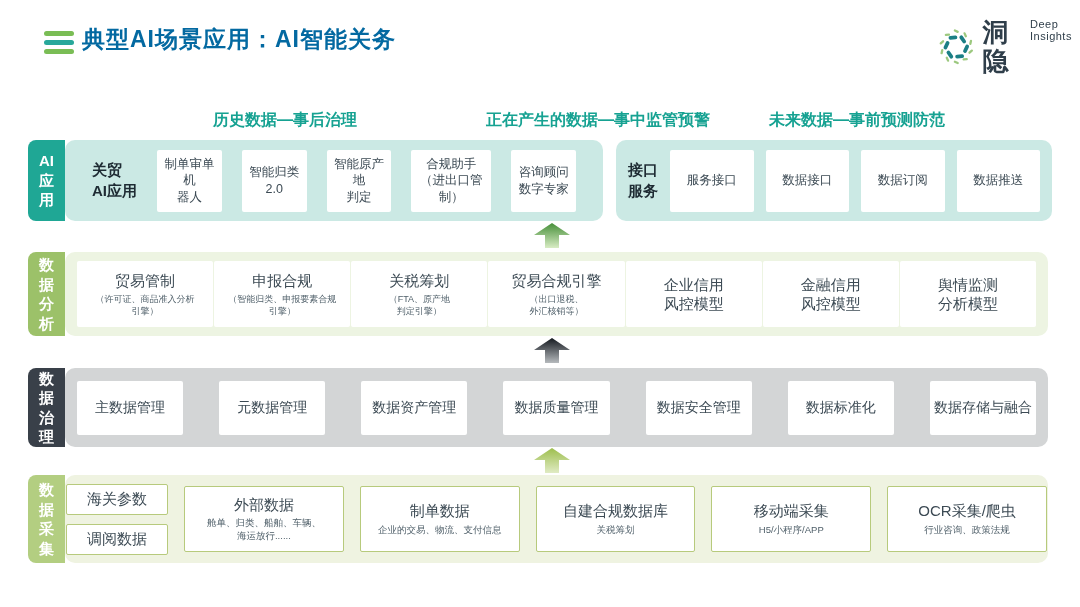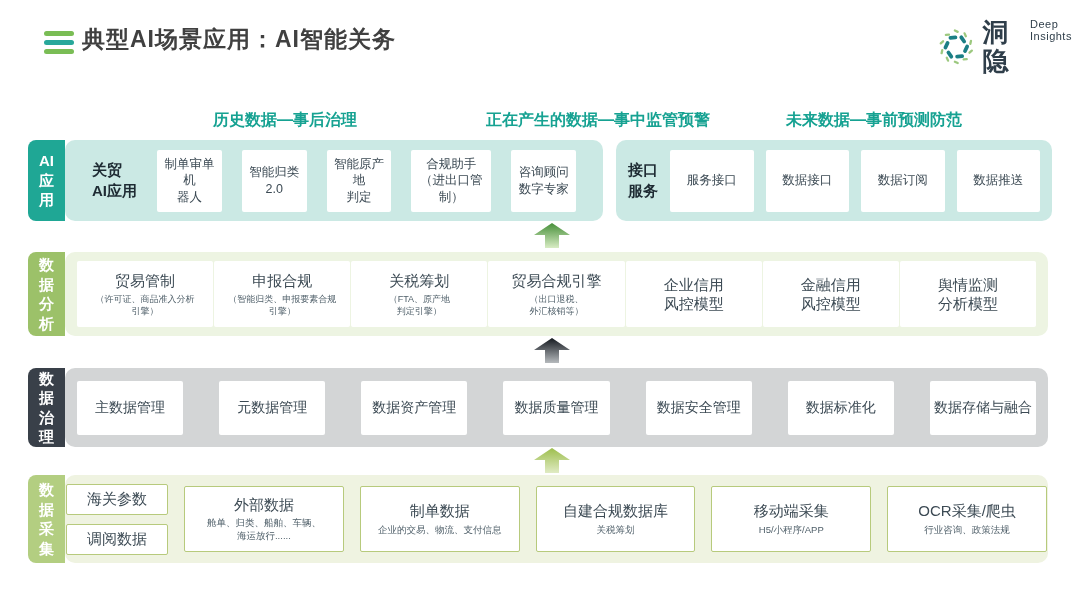--- a/index.html
+++ b/index.html
@@ -7,31 +7,31 @@
   .page {
     position:relative; width:1080px; height:607px; background:#ffffff;
     font-family:"Liberation Sans","DejaVu Sans",sans-serif; overflow:hidden;
     color:#3C4A54;
   }
   
   .title-marker { position:absolute; left:44px; top:31px; display:flex; flex-direction:column; gap:4px; }
   .title-marker span { display:block; width:30px; height:5px; border-radius:3px; }
   .bar-green { background:#7ABD55; }
   .bar-teal  { background:#28A89B; }
-  .page-title { position:absolute; left:82px; top:24px; font-size:23px; font-weight:800; color:#404040; letter-spacing:1px; }
+  .page-title { position:absolute; left:82px; top:24px; font-size:23px; font-weight:800; color:#0369a1; letter-spacing:1px; }
   .brand { position:absolute; left:938px; top:18px; display:flex; align-items:center; gap:8px; }
   .brand-text { display:flex; flex-direction:row; }
   .brand-name { font-size:26px; font-weight:700; color:#2F3E4A; letter-spacing:9px; line-height:1.1; }
   .brand-sub  { font-size:11px; color:#2F3E4A; letter-spacing:0.5px; }
   
   .tl-header { position:absolute; top:108px; height:24px; font-size:16px; font-weight:700;
     color:#16A292; text-align:center; line-height:24px; }
   .tl-1 { left:160px; width:250px; }
   .tl-2 { left:438px; width:320px; }
-  .tl-3 { left:734px; width:280px; }
+  .tl-3 { left:717px; width:280px; }
   
   .row { position:absolute; left:28px; display:flex; }
   .tab {
     width:37px; border-radius:8px 0 0 8px; color:#fff; font-weight:700; font-size:15px;
     display:flex; align-items:center; justify-content:center; text-align:center;
     white-space:pre-line; line-height:1.3; flex:none;
   }
   .container { border-radius:10px; display:flex; align-items:center; }
   .glabel { font-weight:700; font-size:15px; color:#1E2B33; white-space:pre-line; text-align:left; line-height:1.35; flex:none; }
   .box {

